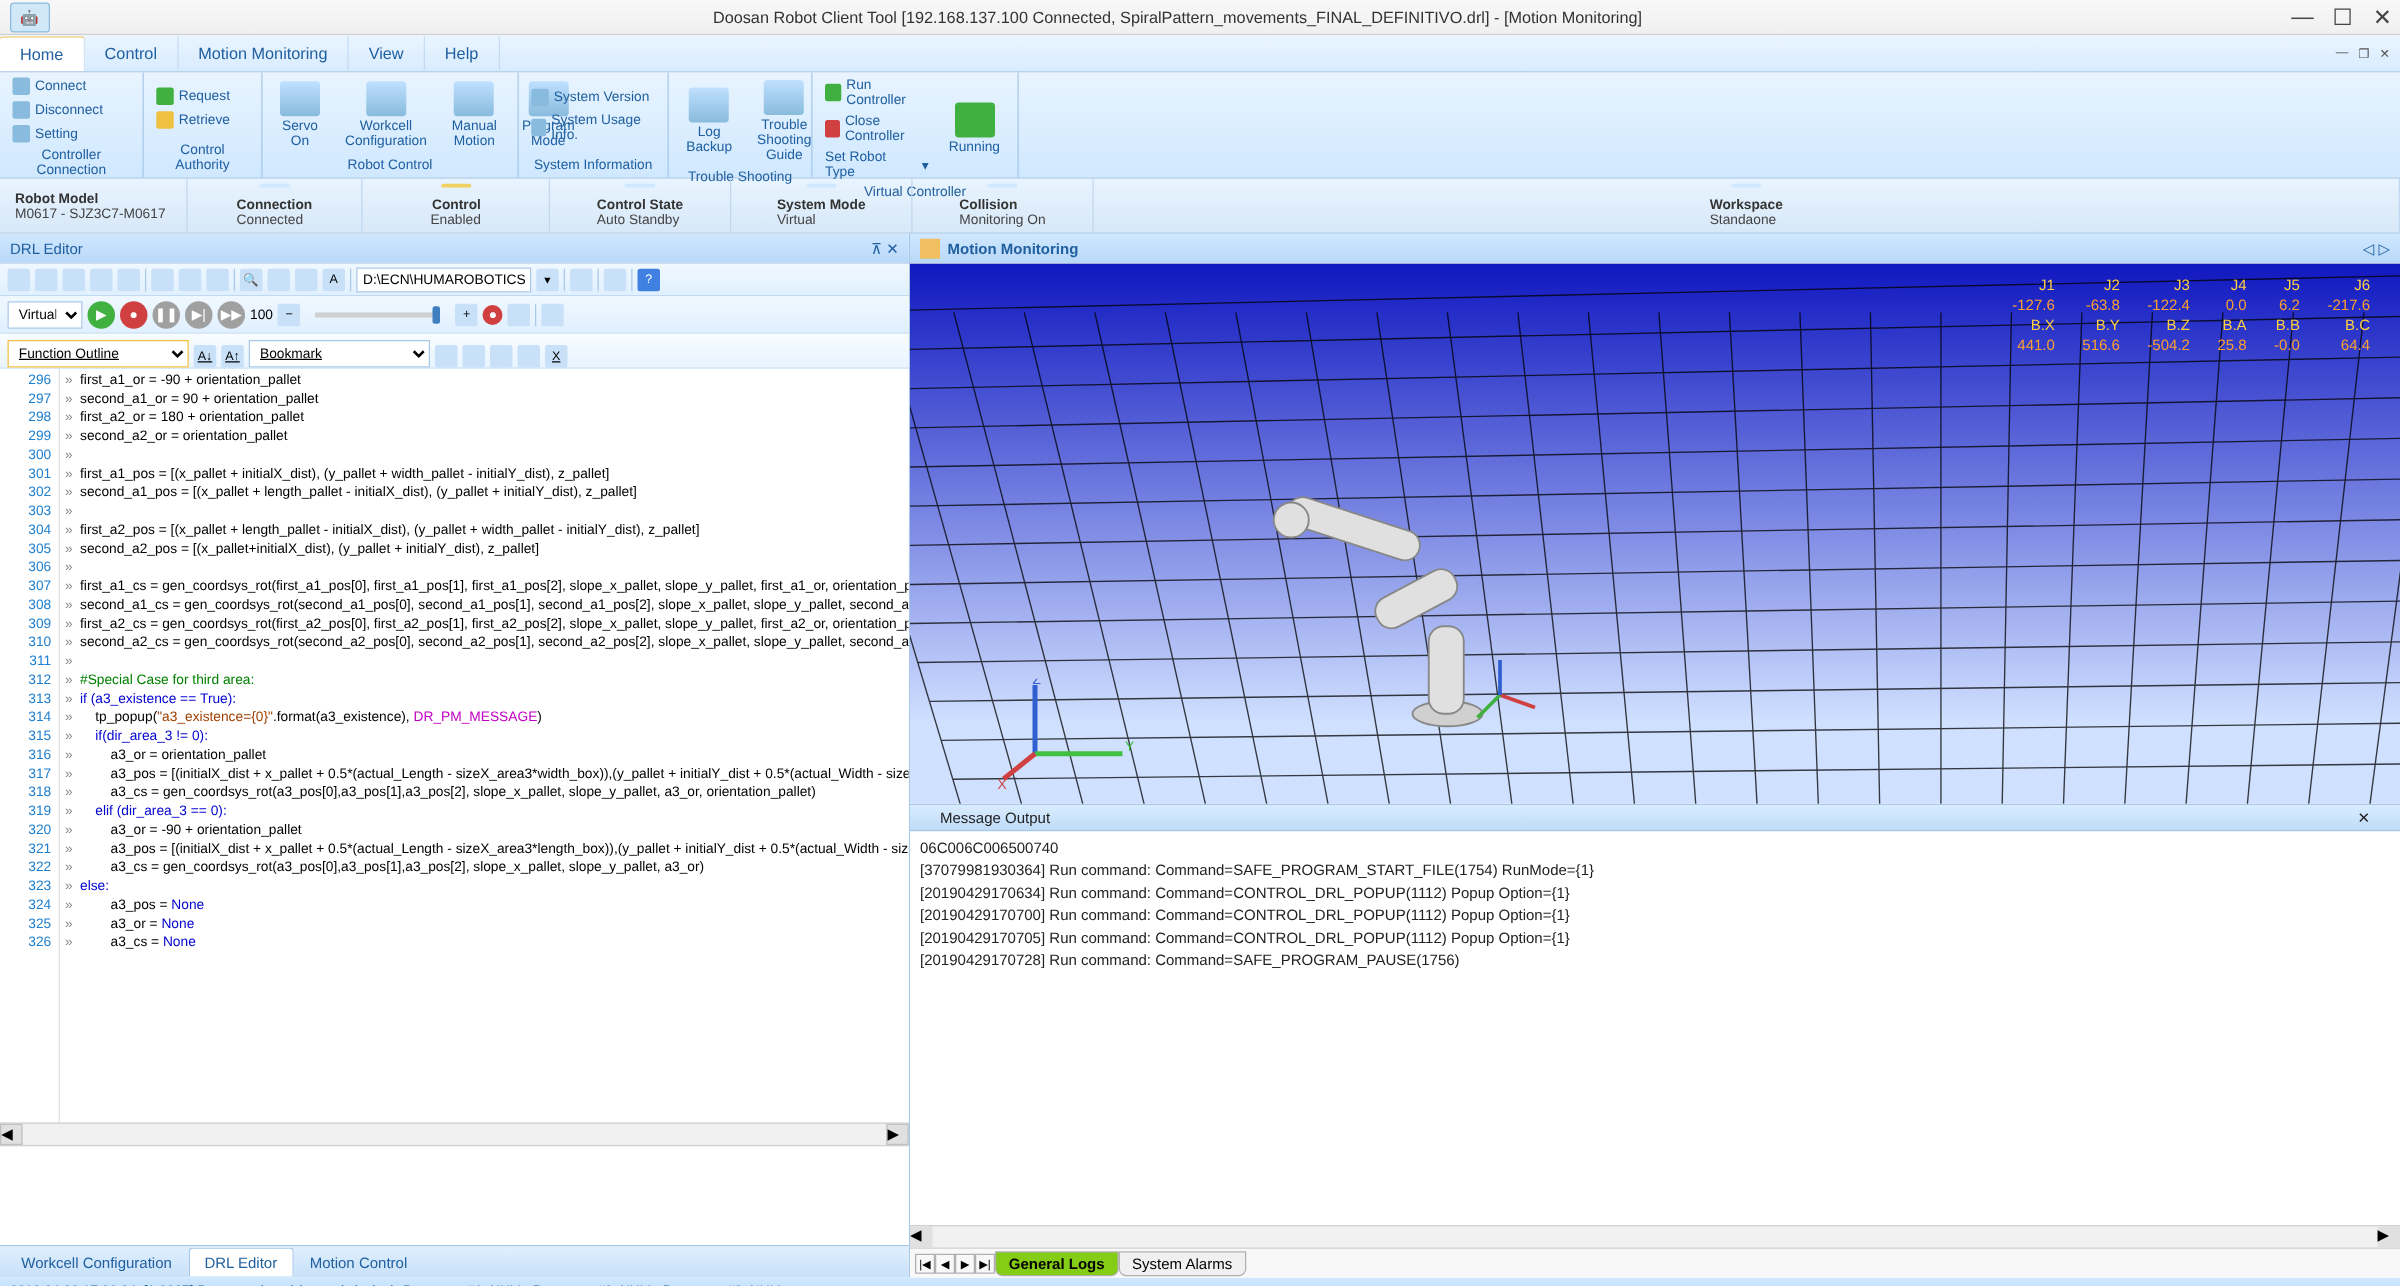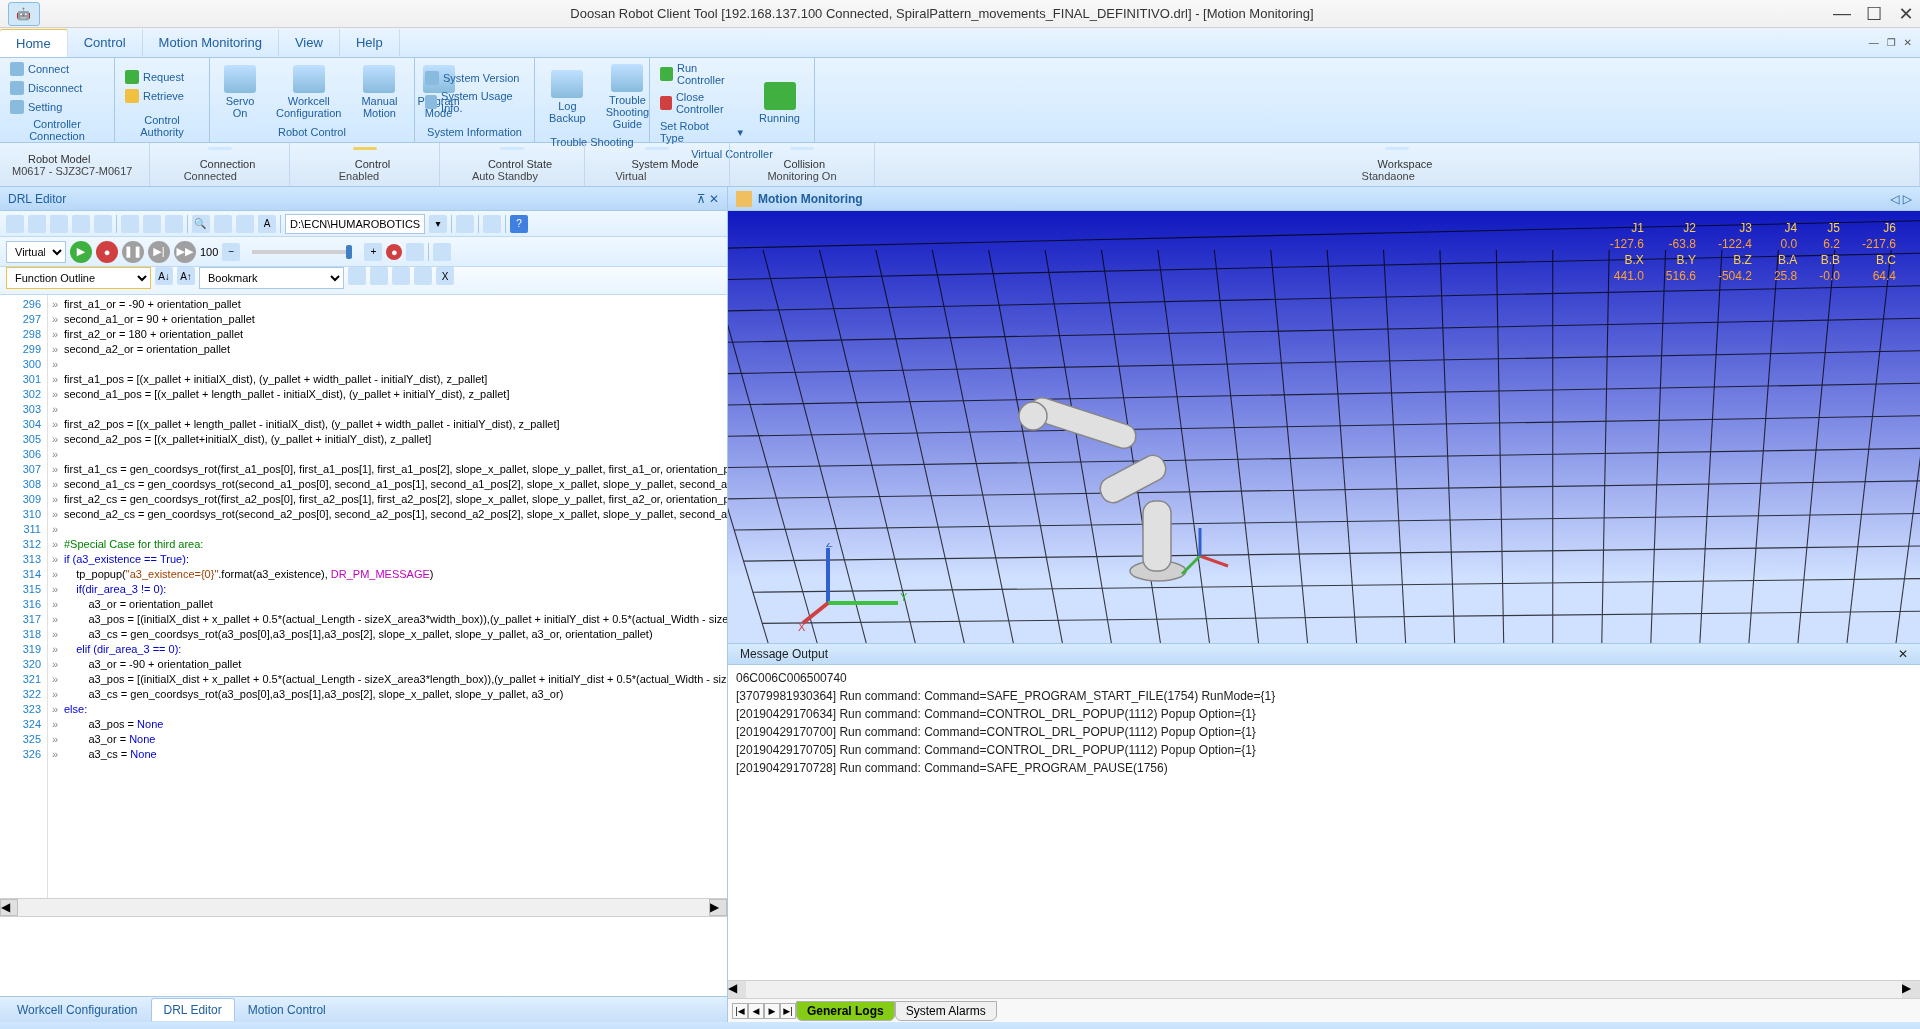--- a/index.html
+++ b/index.html
@@ -21,21 +21,21 @@
 .ribbon-group-body { flex: 1; display: flex; gap: 4px; align-items: center; }
 .ribbon-group-label { font-size: 11px; color: #2060a0; text-align: center; padding: 2px; }
 .ribbon-btn-sm { display: flex; align-items: center; gap: 4px; padding: 2px 4px; font-size: 11px; color: #2060a0; cursor: pointer; }
 .ribbon-btn-sm .ico { width: 14px; height: 14px; background: #88bbdd; border-radius: 2px; display: inline-block; }
 .ribbon-btn-lg { display: flex; flex-direction: column; align-items: center; gap: 2px; padding: 4px 8px; font-size: 11px; color: #2060a0; cursor: pointer; text-align: center; }
 .ribbon-btn-lg .ico { width: 32px; height: 28px; background: linear-gradient(#c0e0ff, #88bbdd); border-radius: 3px; }
 .ribbon-col { display: flex; flex-direction: column; gap: 1px; }
 
 .status-strip { height: 44px; background: linear-gradient(#e8f4ff, #d8e8f8); display: flex; border-bottom: 1px solid #a8c8e8; }
 .status-cell { border-right: 1px solid #c0d8f0; padding: 4px 12px; display: flex; flex-direction: column; justify-content: center; }
-.status-cell .label { font-size: 11px; font-weight: normal; color: #333; margin-left: 16px; }
+.status-cell .label { font-size: 11px; font-weight: bold; color: #333; }
 .status-cell .value { font-size: 11px; color: #444; }
 .status-cell.with-icon { flex-direction: column; gap: 8px; align-items: center; }
 .status-icon { width: 24px; height: 24px; background: #d0e8ff; border-radius: 3px; }
 
 .main-area { display: flex; height: 835px; }
 .left-panel { width: 728px; display: flex; flex-direction: column; border-right: 1px solid #a8c8e8; background: #fff; }
 .right-panel { flex: 1; display: flex; flex-direction: column; }
 
 .panel-header { height: 24px; background: linear-gradient(#d0e8ff, #b8d8f8); display: flex; align-items: center; padding: 0 8px; font-size: 12px; color: #2060a0; border-bottom: 1px solid #a8c8e8; }
 .panel-header .pin { margin-left: auto; font-size: 12px; }
@@ -47,21 +47,21 @@
 
 .play-bar { height: 30px; background: linear-gradient(#f0f8ff, #e0f0ff); display: flex; align-items: center; gap: 4px; padding: 0 6px; border-bottom: 1px solid #c0d8f0; }
 .play-select { width: 60px; height: 22px; background: #fff; border: 1px solid #a8c8e8; font-size: 11px; padding: 0 4px; }
 .play-btn { width: 22px; height: 22px; border-radius: 11px; display: flex; align-items: center; justify-content: center; font-size: 11px; cursor: pointer; }
 .play-btn.green { background: #40b040; color: #fff; }
 .play-btn.red { background: #d04040; color: #fff; }
 .play-btn.gray { background: #a0a0a0; color: #fff; }
 .speed-slider { width: 100px; height: 4px; background: #d0d0d0; position: relative; margin: 0 8px; }
 .speed-slider::after { content: ''; position: absolute; right: 0; top: -5px; width: 6px; height: 14px; background: #4080c0; border-radius: 2px; }
 
-.func-bar { height: 28px; background: linear-gradient(#f8fcff, #e8f4ff); display: flex; align-items: flex-start; gap: 4px; padding: 0 6px; border-bottom: 1px solid #c0d8f0; }
+.func-bar { height: 28px; background: linear-gradient(#f8fcff, #e8f4ff); display: flex; align-items: flex-end; gap: 4px; padding: 0 6px; border-bottom: 1px solid #c0d8f0; text-decoration: underline; }
 .func-select { height: 22px; background: #fff; border: 1px solid #f0c040; font-size: 11px; padding: 0 4px; }
 
 .code-area { flex: 1; display: flex; overflow: hidden; background: #fff; font-family: 'Consolas', monospace; font-size: 11px; justify-content: center; }
 .gutter { width: 48px; background: #fff; color: #2080d0; text-align: right; padding: 2px 6px 2px 2px; border-right: 1px solid #e0e0e0; }
 .gutter div { height: 15px; line-height: 15px; }
 .code { flex: 1; padding: 2px 4px; overflow: hidden; white-space: nowrap; }
 .code div { height: 15px; line-height: 15px; }
 .code .fold { color: #888; display: inline-block; width: 12px; }
 .code .cmt { color: #008000; }
 .code .kw { color: #0000d0; }
@@ -78,21 +78,21 @@
 
 .viewport-wrap { height: 432px; position: relative; background: #fff; }
 .viewport { width: 100%; height: 100%; background: linear-gradient(#1018c0, #d0e0ff 85%); position: relative; overflow: hidden; }
 .grid-svg { position: absolute; inset: 0; }
 .joint-readout { position: absolute; top: 8px; right: 12px; font-family: 'Consolas', monospace; font-size: 12px; }
 .joint-readout table td { padding: 0 10px; text-align: right; color: #ffa030; }
 .joint-readout table tr:first-child td { color: #ffd040; }
 .axes { position: absolute; left: 70px; bottom: 10px; }
 
 .msg-panel { flex: 1; display: flex; flex-direction: column; background: #fff; }
-.msg-header { height: 22px; background: linear-gradient(#d8ecff,#c0dcf8); display: flex; align-items: center; padding: 0 12px; font-size: 12px; color: #222; border-top: 1px solid #a8c8e8; border-bottom: 1px solid #a8c8e8; }
+.msg-header { height: 22px; background: linear-gradient(#d8ecff,#c0dcf8); display: flex; align-items: center; padding: 0 24px; font-size: 12px; color: #222; border-top: 1px solid #a8c8e8; border-bottom: 1px solid #a8c8e8; }
 .msg-body { flex: 1; padding: 4px 8px; font-size: 12px; color: #222; overflow: hidden; }
 .msg-body div { line-height: 18px; }
 .msg-scroll { height: 18px; background: #f0f0f0; display: flex; border-top: 1px solid #d0d0d0; }
 .msg-scroll .arrow { width: 18px; background: #e0e0e0; }
 .msg-tabs { height: 24px; display: flex; align-items: center; gap: 0; padding: 0 4px; background: #f8f8f8; border-top: 1px solid #d0d0d0; }
 .msg-nav { display: flex; gap: 0; }
 .msg-nav span { width: 16px; height: 16px; border: 1px solid #b0b0b0; display: flex; align-items: center; justify-content: center; font-size: 9px; cursor: pointer; }
 .msg-tab { padding: 2px 10px; font-size: 12px; border: 1px solid #b0b0b0; border-radius: 0 0 6px 6px; cursor: pointer; background:#f0f0f0; }
 .msg-tab.active { font-weight: bold; background: #84cc16; }
 

